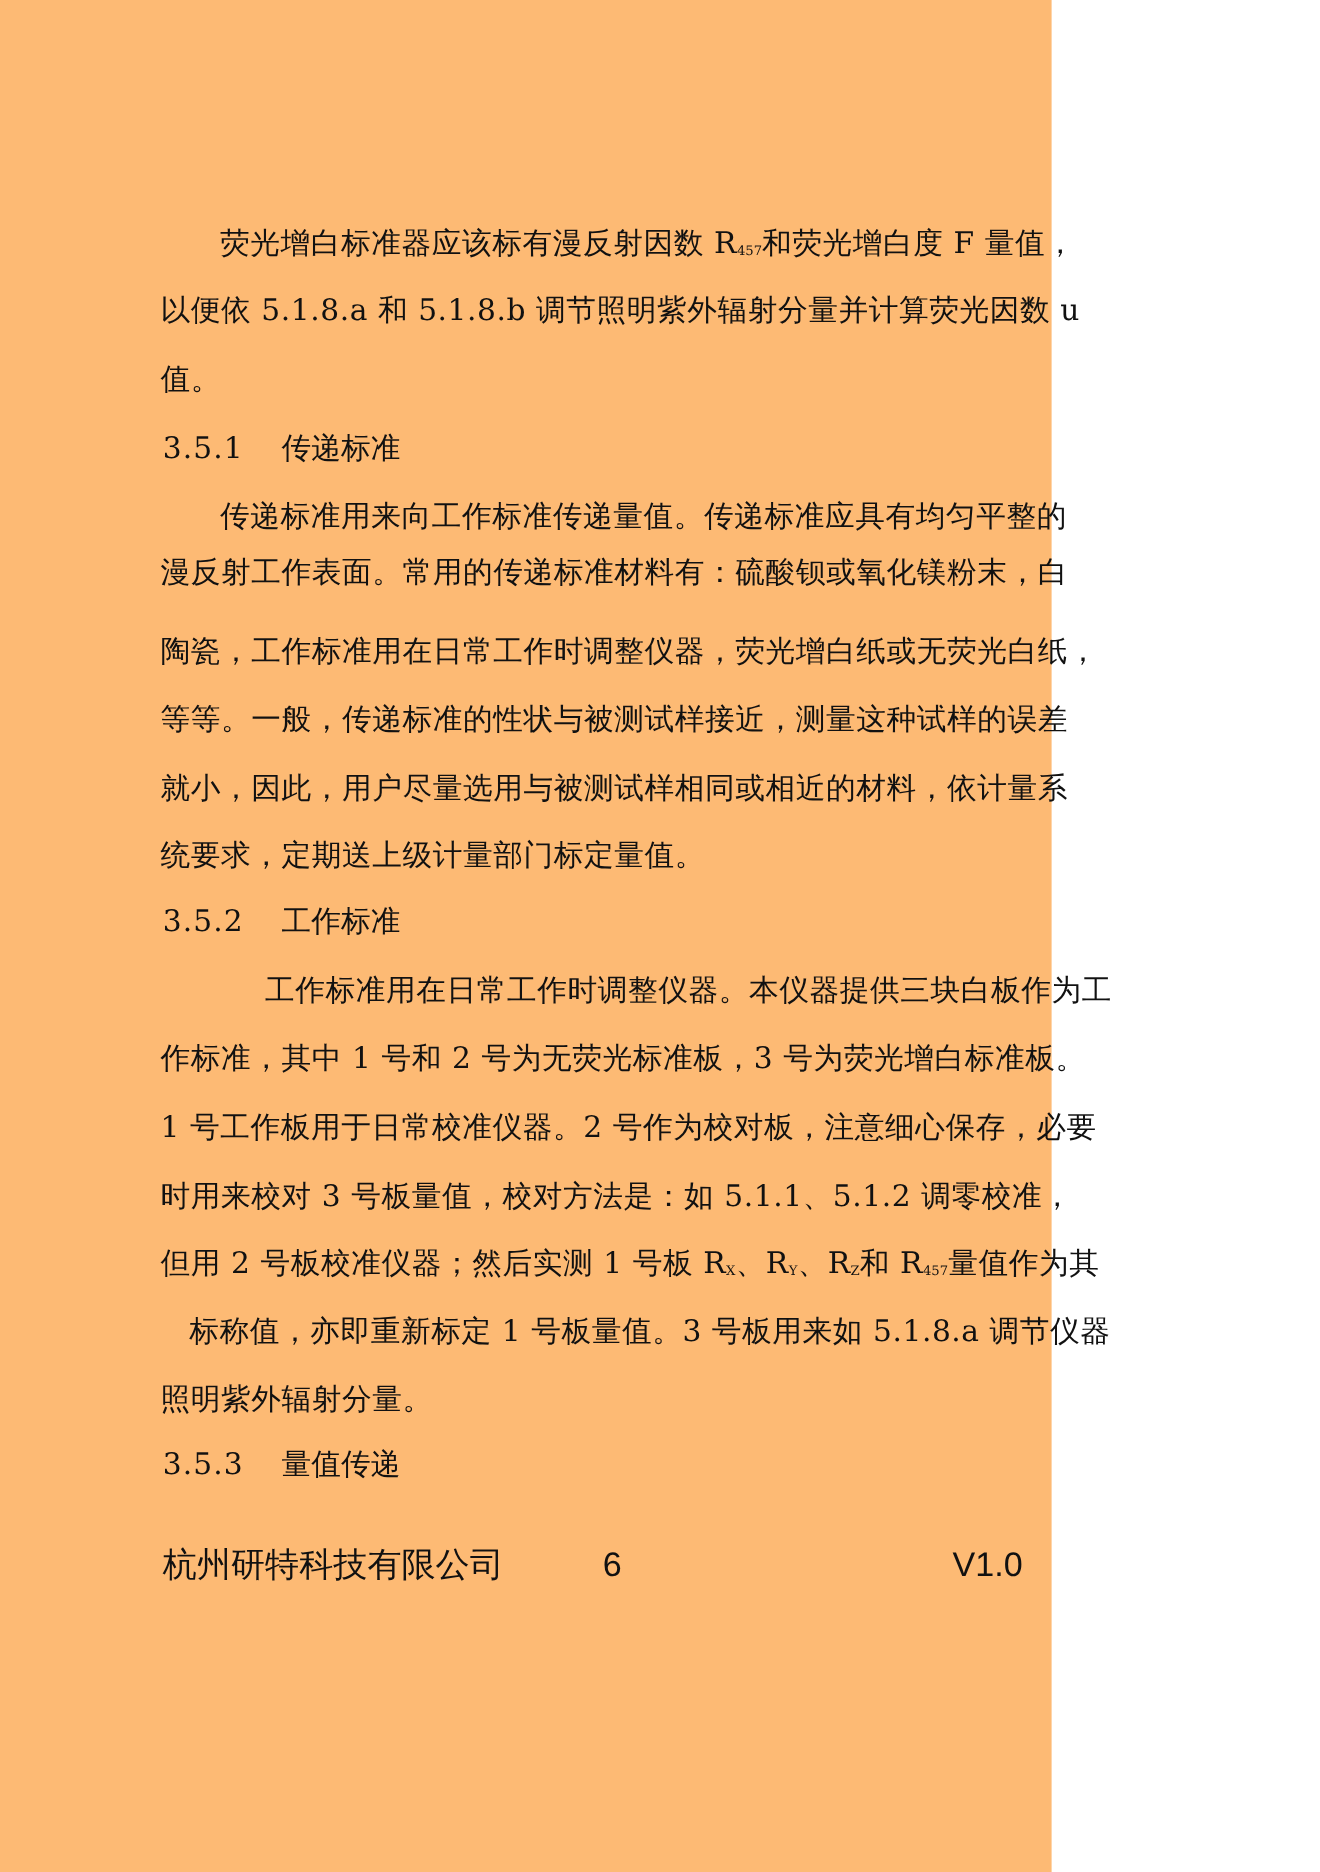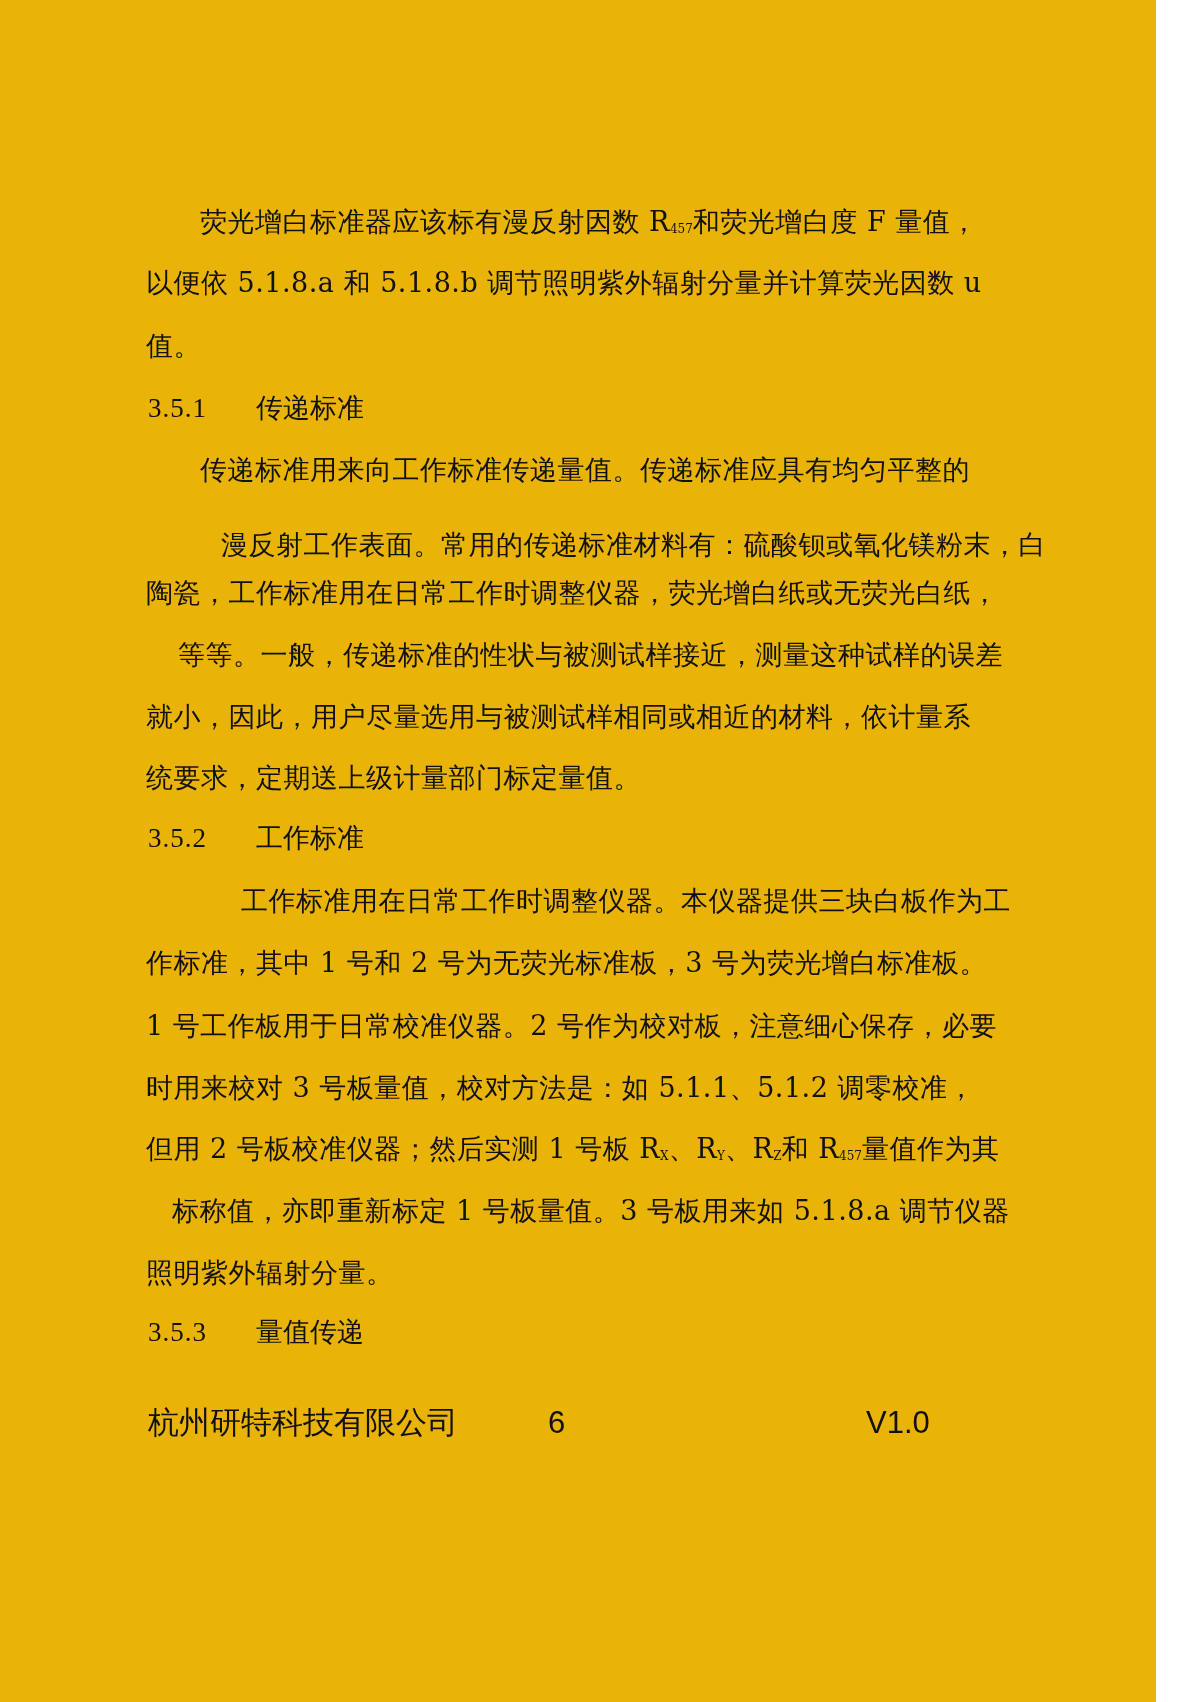--- a/index.html
+++ b/index.html
@@ -11,41 +11,40 @@
       width: 1200px;
       height: 1702px;
       position: relative;
       overflow: hidden;
       font-family: "DejaVu Serif", "Liberation Serif", serif;
       color: #111111;
     }
     .page {
       position: absolute;
       left: 0; top: 0;
-      width: 1156px;
+      width: 956px;
       height: 1702px;
-      background: #eab308;
+      background: #fdba74;
     }
     .line {
       position: absolute;
       left: 146px;
       width: 900px;
       font-size: 27px;
       line-height: 34px;
       white-space: nowrap;
       letter-spacing: 0.5px;
     }
     .line.indent { left: 200px; }
     .heading {
       position: absolute;
       left: 148px;
       font-size: 27px;
       line-height: 34px;
       white-space: nowrap;
-      font-family: Liberation Serif, serif;
     }
     .heading .num {
       display: inline-block;
       width: 108px;
       letter-spacing: 1px;
     }
     sub.s {
       font-size: 12px;
       vertical-align: baseline;
       position: relative;
@@ -74,23 +73,23 @@
 
   <div class="line indent" style="top:205px;"><span>荧光增白标准器应该标有漫反射因数 R</span><sub class="s">457</sub><span>和荧光增白度 F 量值，</span></div>
   <div class="line" style="top:266px;">以便依 5.1.8.a 和 5.1.8.b 调节照明紫外辐射分量并计算荧光因数 u</div>
   <div class="line" style="top:329px;">值。</div>
 
   <div class="heading" style="top:391px;">
     <span class="num">3.5.1</span><span>传递标准</span>
   </div>
 
   <div class="line indent" style="top:453px;">传递标准用来向工作标准传递量值。传递标准应具有均匀平整的</div>
-  <div class="line" style="top:528px;text-align:right;">漫反射工作表面。常用的传递标准材料有：硫酸钡或氧化镁粉末，白</div>
+  <div class="line" style="top:504px;">漫反射工作表面。常用的传递标准材料有：硫酸钡或氧化镁粉末，白</div>
   <div class="line" style="top:576px;">陶瓷，工作标准用在日常工作时调整仪器，荧光增白纸或无荧光白纸，</div>
-  <div class="line" style="top:638px;margin-left:32px;">等等。一般，传递标准的性状与被测试样接近，测量这种试样的误差</div>
+  <div class="line" style="top:638px;">等等。一般，传递标准的性状与被测试样接近，测量这种试样的误差</div>
   <div class="line" style="top:761px;">统要求，定期送上级计量部门标定量值。</div>
   <div class="line" style="top:700px;">就小，因此，用户尽量选用与被测试样相同或相近的材料，依计量系</div>
 
   <div class="heading" style="top:821px;">
     <span class="num">3.5.2</span><span>工作标准</span>
   </div>
 
   <div class="line indent" style="top:884px;margin-left:41px;">工作标准用在日常工作时调整仪器。本仪器提供三块白板作为工</div>
   <div class="line" style="top:946px;">作标准，其中 1 号和 2 号为无荧光标准板，3 号为荧光增白标准板。</div>
   <div class="line" style="top:1009px;">1 号工作板用于日常校准仪器。2 号作为校对板，注意细心保存，必要</div>

